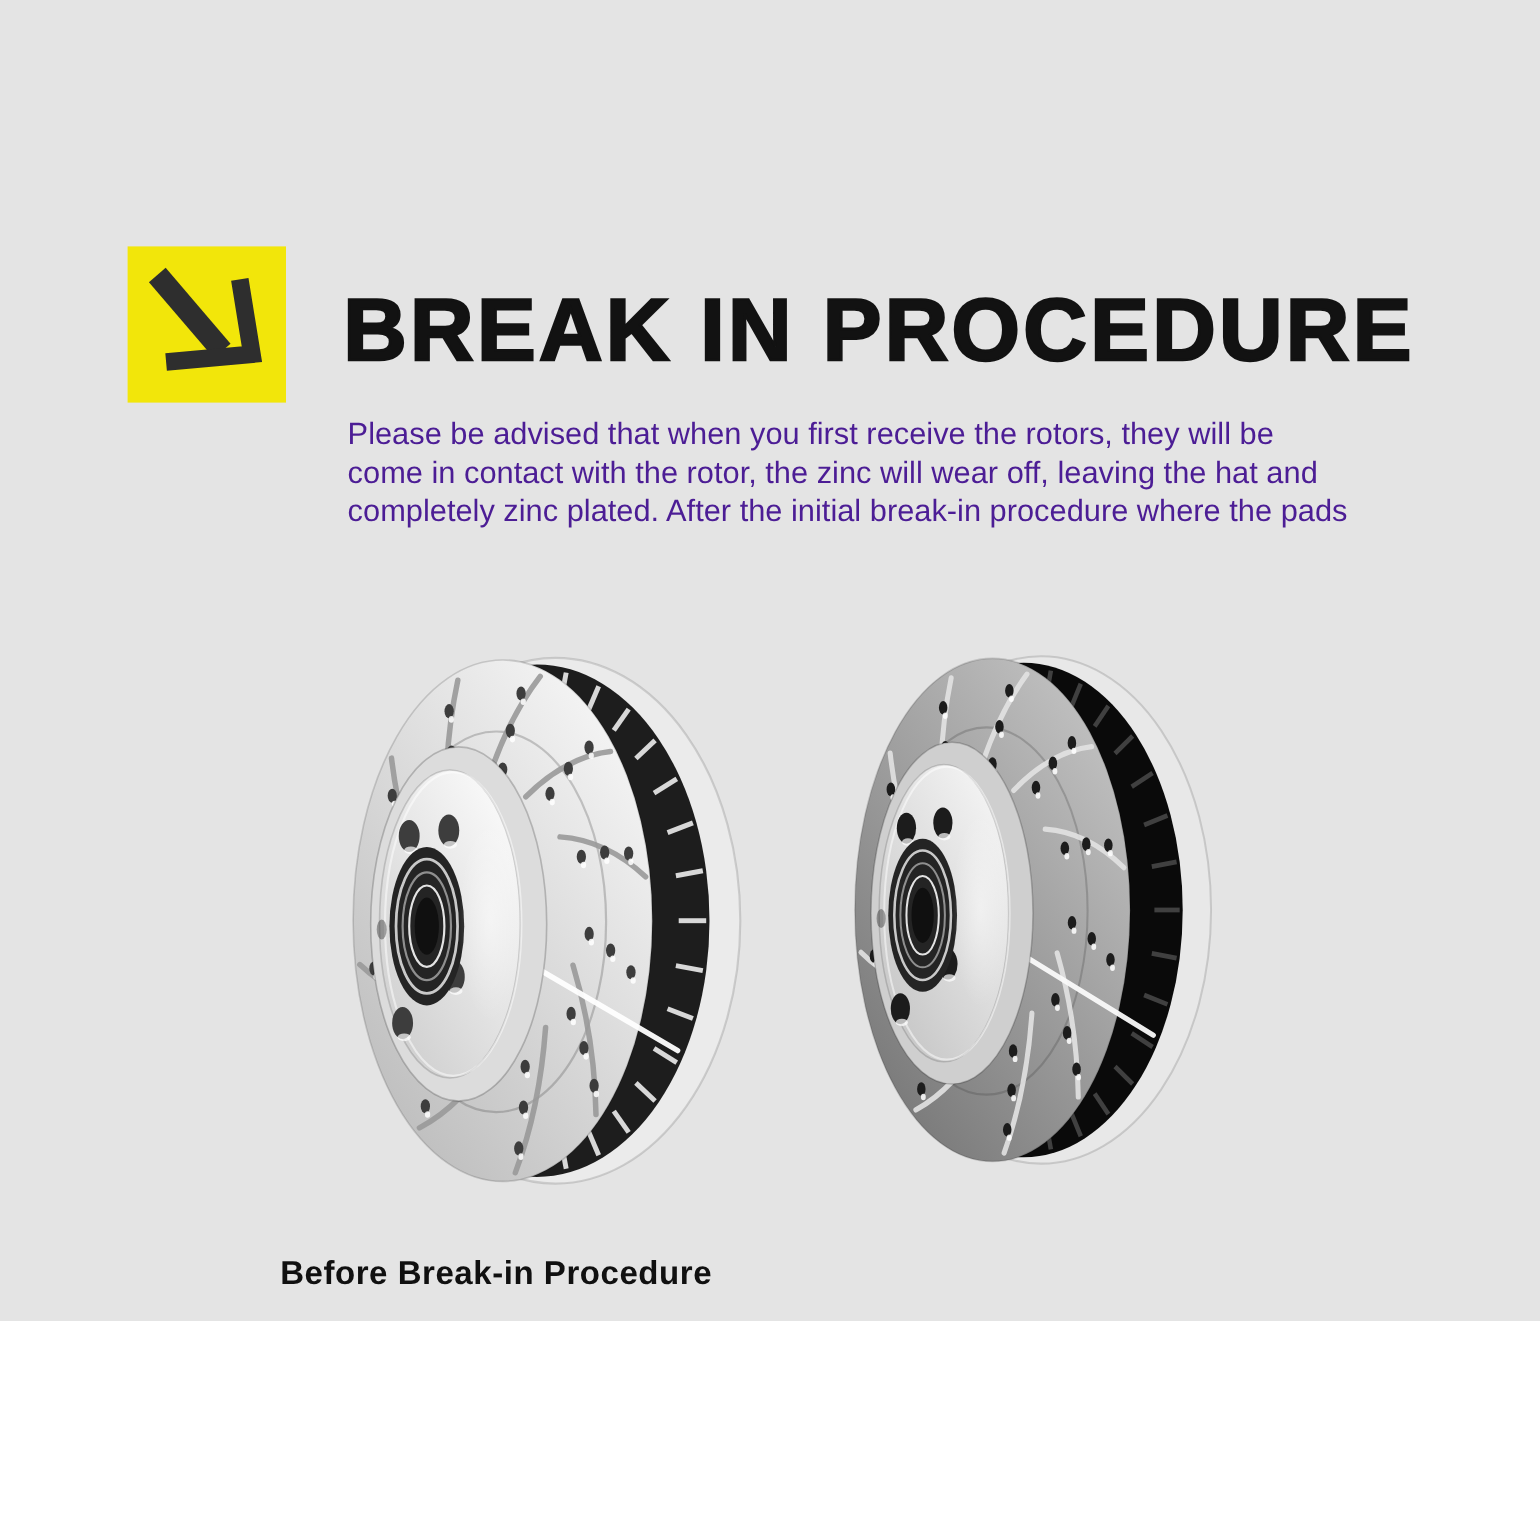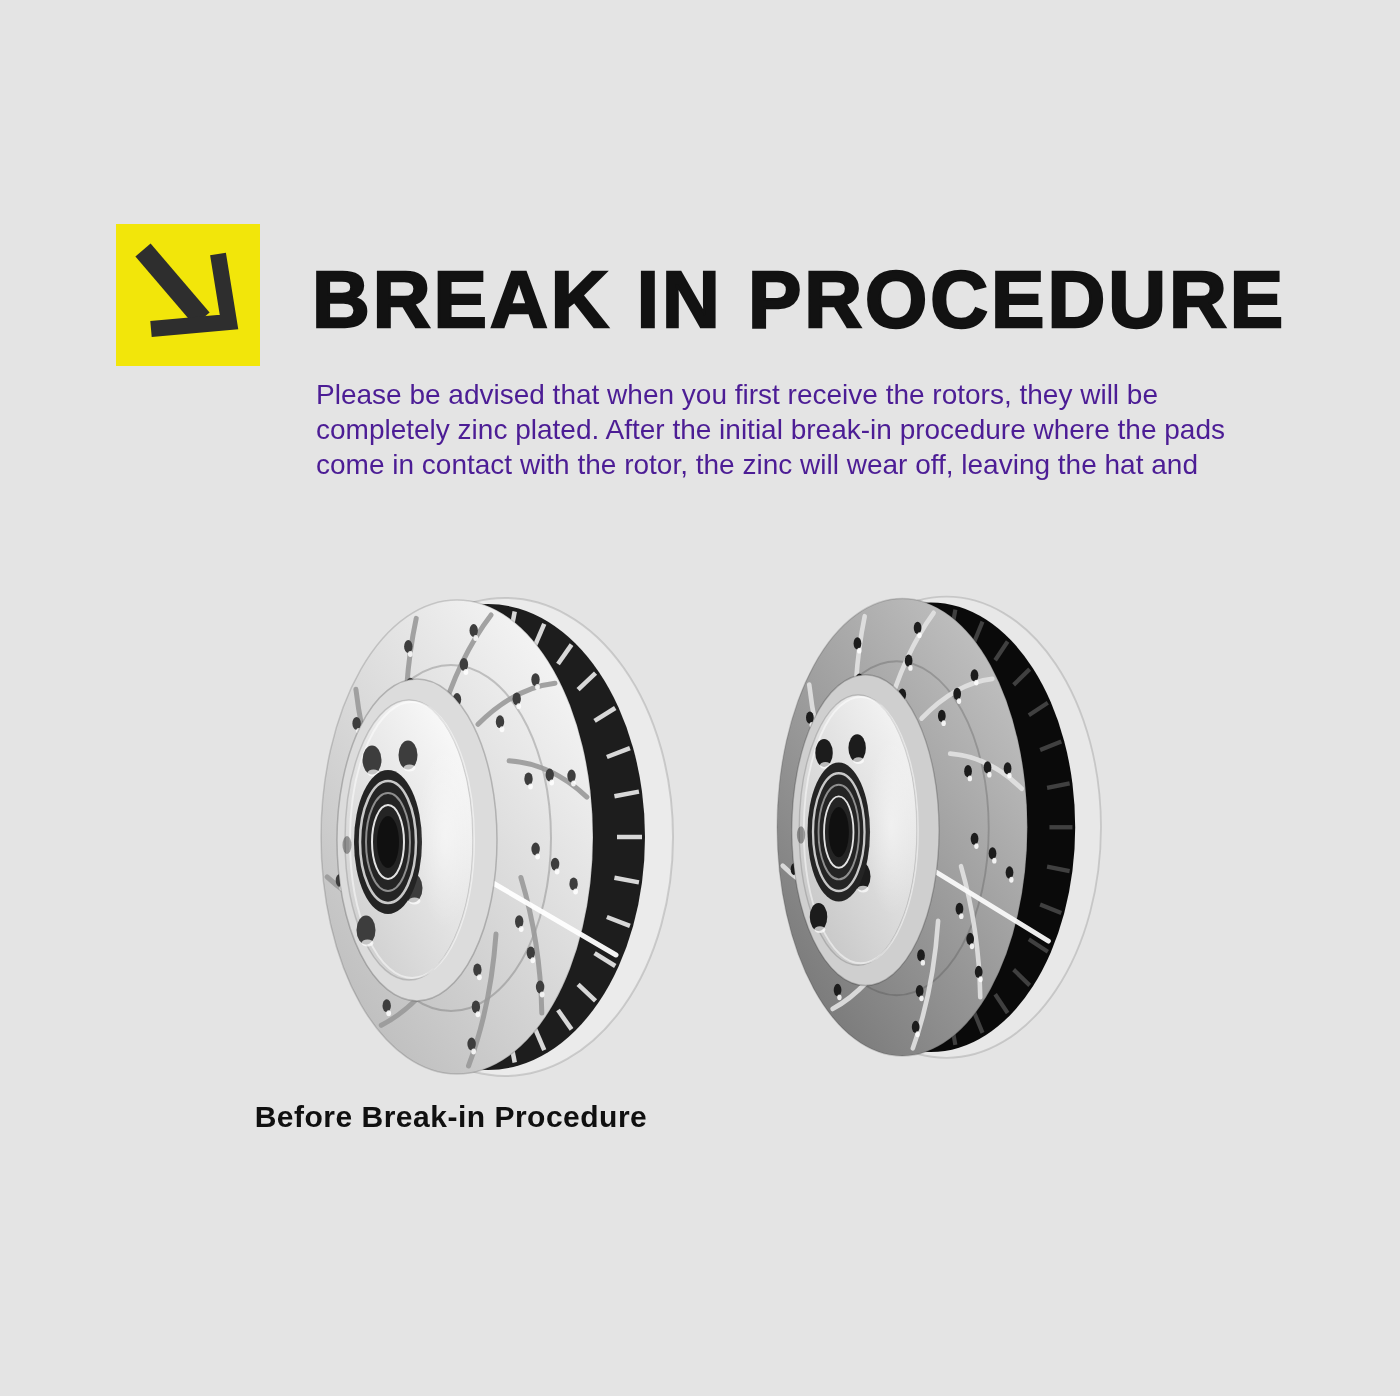--- a/index.html
+++ b/index.html
@@ -1,17 +1,17 @@
 <!DOCTYPE html>
 <html style="--background: #e4e4e4; --accent_yellow: #f2e60a; --arrow: #2e2e2e; --text: #121212;"><head>
 <meta charset="utf-8">
 <style>
   html,body{margin:0;padding:0;background:#fff;}
   .canvas{
-    position:relative;width:1400px;height:1396px;overflow:hidden;
+    position:relative;width:1400px;height:1201px;overflow:hidden;
     background:var(--background,#e4e4e4);
     font-family:"Liberation Sans",sans-serif;
     color:var(--text,#161616);
   }
   .brand-icon{
     position:absolute;left:116px;top:224px;width:144px;height:142px;
     background:var(--accent_yellow,#f2e60a);
   }
   .brand-icon svg{display:block;width:100%;height:100%;}
   .title{
@@ -23,21 +23,21 @@
   }
   .intro{
     position:absolute;left:316px;top:377px;
     font-size:28px;line-height:35px;color:#4c1d95;
   }
   .intro .line{white-space:nowrap;}
   .rotor{position:absolute;width:430px;height:500px;}
   .rotor-before{left:285px;top:587px;}
   .rotor-after{left:746px;top:578px;}
   .caption{
-    position:absolute;top:1099px;width:600px;text-align:center;
+    position:absolute;top:1140px;width:600px;text-align:center;
     font-size:30px;line-height:36px;font-weight:bold;color:#101010;
     letter-spacing:.5px;white-space:nowrap;
   }
   .caption-before{left:151px;}
   .caption-after{left:610px;}
 </style>
 </head>
 <body>
 
 <div class="canvas">
@@ -46,22 +46,22 @@
     <svg viewBox="0 0 144 142" aria-hidden="true">
       <line x1="27" y1="26" x2="86" y2="95" stroke="var(--arrow,#2e2e2e)" stroke-width="20"></line>
       <polyline points="102,30 113,98 35,105" fill="none" stroke="var(--arrow,#2e2e2e)" stroke-width="16" stroke-linejoin="miter"></polyline>
     </svg>
   </div>
 
   <h1 class="title">BREAK IN PROCEDURE</h1>
 
   <div class="intro">
     <div class="line">Please be advised that when you first receive the rotors, they will be</div>
+    <div class="line">come in contact with the rotor, the zinc will wear off, leaving the hat and</div>
     <div class="line">completely zinc plated. After the initial break-in procedure where the pads</div>
-    <div class="line">come in contact with the rotor, the zinc will wear off, leaving the hat and</div>
   </div>
 
   <svg class="rotor rotor-before" viewBox="0 0 430 500">
       <g>
         <defs>
           <linearGradient id="rbface" x1="0.15" y1="0.95" x2="0.85" y2="0.05">
             <stop offset="0" stop-color="#bdbdbd"></stop>
             <stop offset="1" stop-color="#f6f6f6"></stop>
           </linearGradient>
           <linearGradient id="rbhub" x1="0.15" y1="0.95" x2="0.85" y2="0.05">

